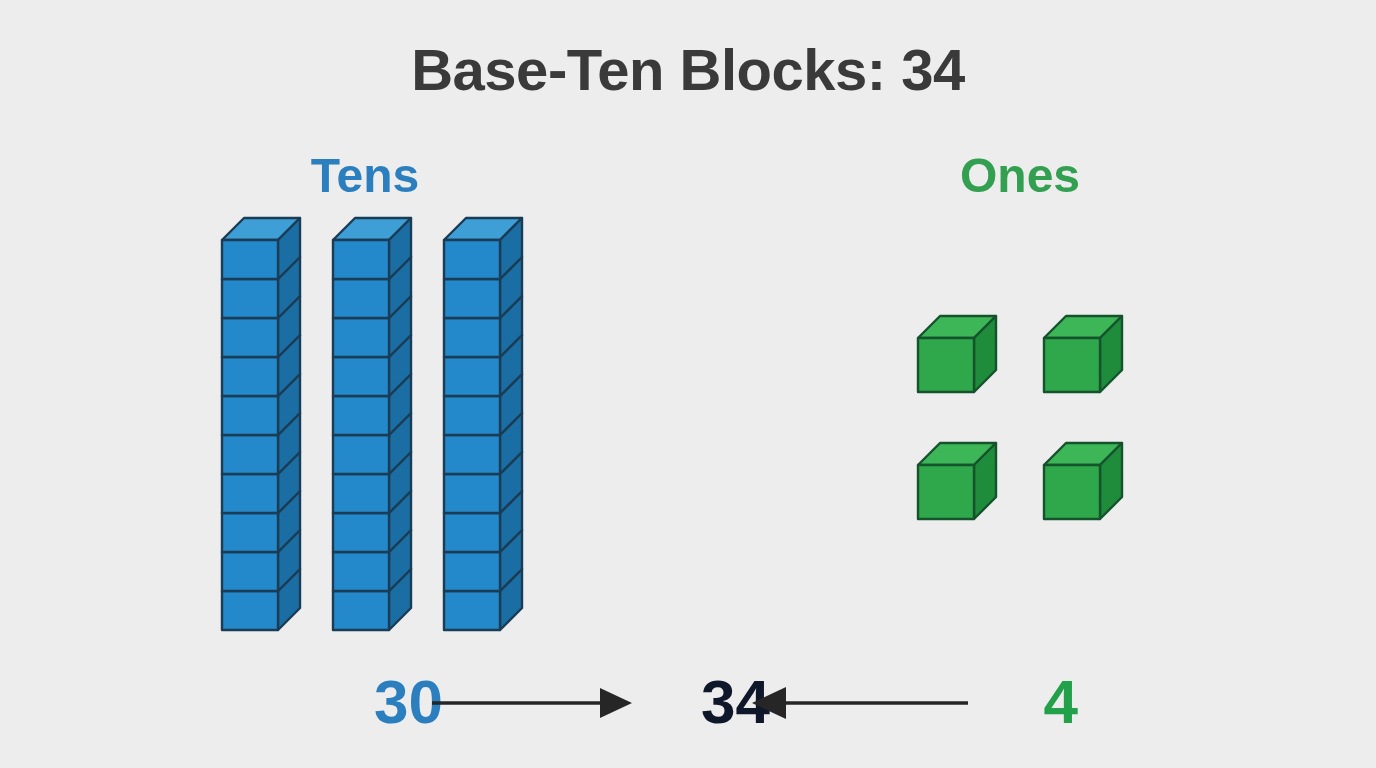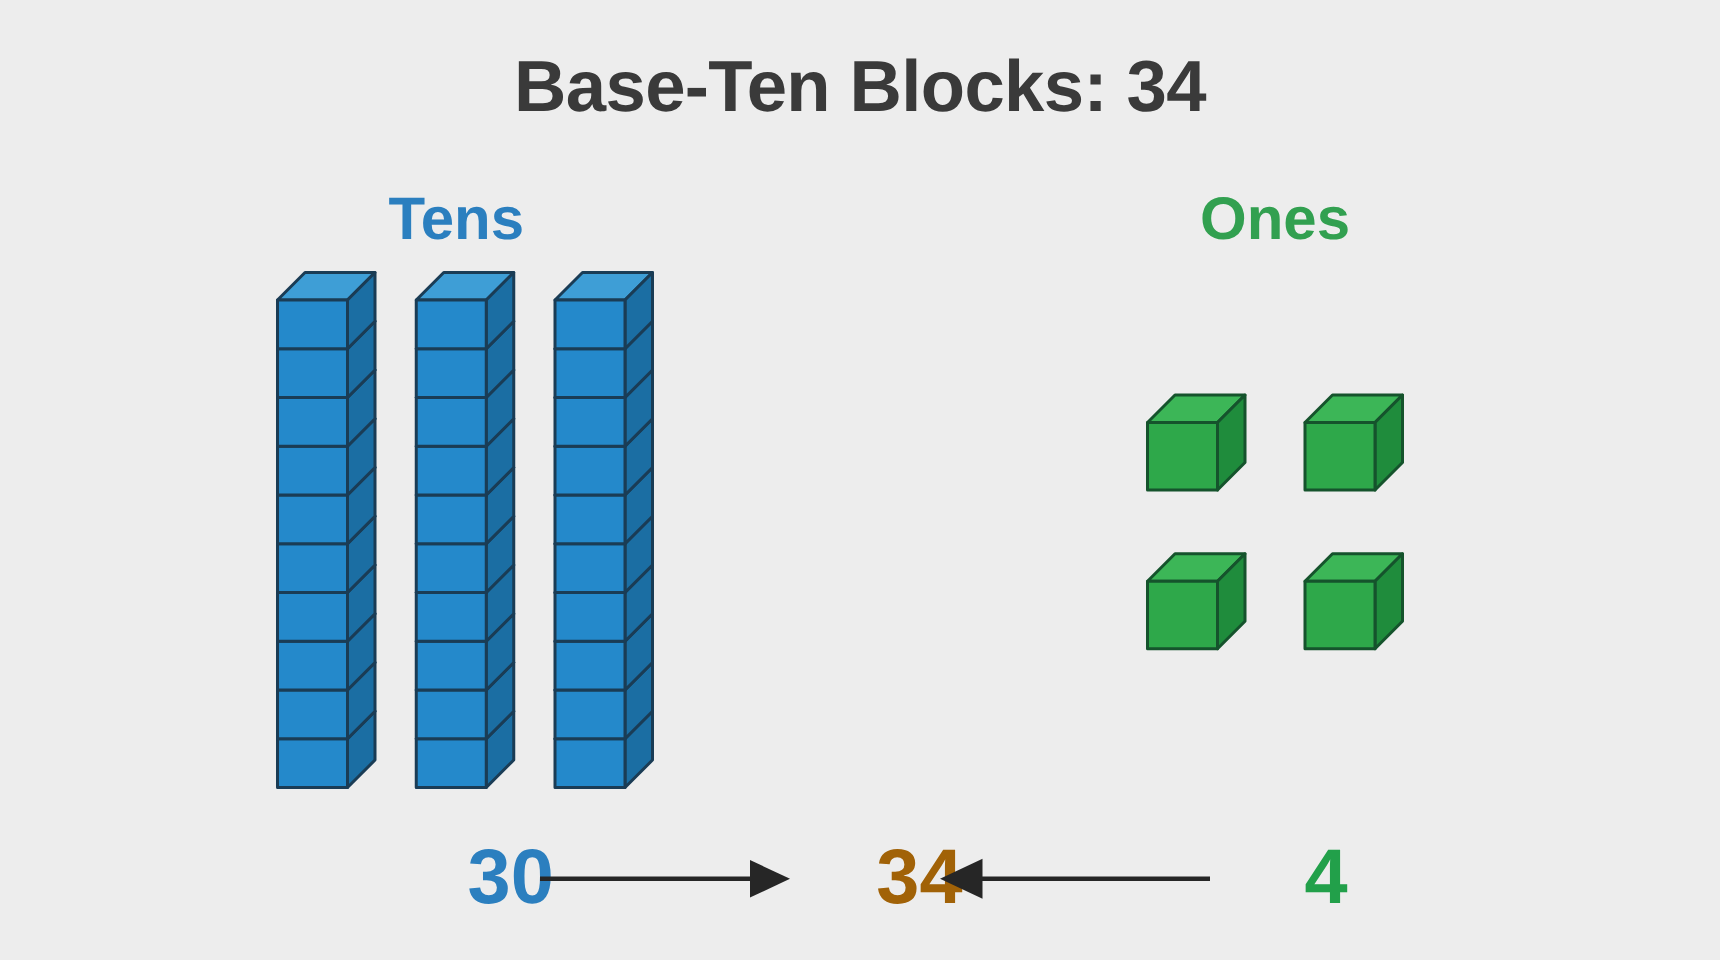--- a/index.html
+++ b/index.html
@@ -77,21 +77,21 @@
     line-height: 76px;
   }
   .eq-num.tens-value {
     left: 283px;
     width: 160px;
     color: #2b7fbf;
   }
   .eq-num.total-value {
     left: 610px;
     width: 160px;
-    color: #a16207;
+    color: #0f172a;
   }
   .eq-num.ones-value {
     left: 958px;
     width: 120px;
     color: #22a04a;
   }
   #arrows-layer {
     position: absolute;
     left: 0;
     top: 0;

